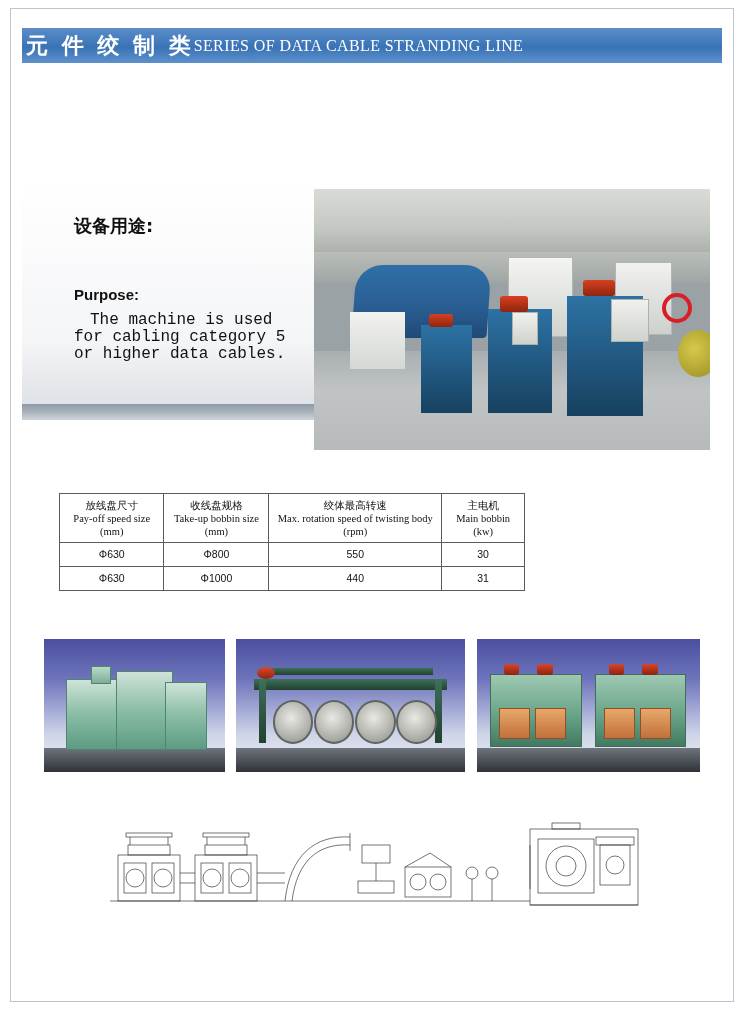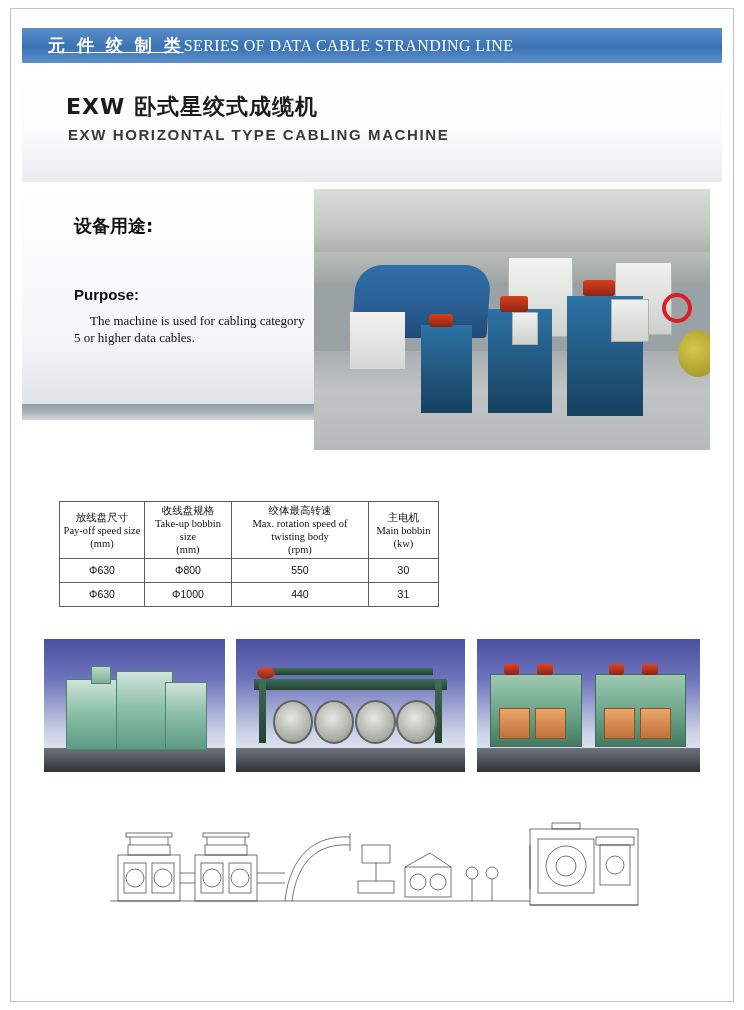--- a/index.html
+++ b/index.html
@@ -37,26 +37,25 @@
     top: 28px;
     width: 700px;
     height: 35px;
     background: linear-gradient(to bottom, #5b8dc8 0%, #3f78ba 45%, #3a72b5 55%, #5c91cc 100%);
     display: flex;
     align-items: center;
     box-sizing: border-box;
   }
   .header-band .cn {
     color: #ffffff;
-    font-size: 17px;
+    font-size: 22px;
     font-weight: bold;
     letter-spacing: 3px;
-    margin-left: 26px;
+    margin-left: 4px;
     font-family: "DejaVu Sans", sans-serif;
-    text-decoration: underline;
   }
   .header-band .en {
     color: #ffffff;
     font-size: 16px;
     letter-spacing: 0.4px;
     font-family: Liberation Serif, serif;
   }
   
   .title-block {
     position: absolute;
@@ -129,25 +128,25 @@
     font-size: 15px;
     font-weight: bold;
     color: #111111;
     font-family: "Liberation Sans", sans-serif;
   }
   .purpose-en-body {
     position: absolute;
     left: 52px;
     top: 130px;
     width: 232px;
-    font-size: 13px;
+    font-size: 16px;
     color: #111111;
     line-height: 17px;
     text-indent: 16px;
-    font-family: Liberation Serif, serif;
+    font-family: Liberation Mono, monospace;
   }
   
   .main-photo {
     position: absolute;
     left: 314px;
     top: 189px;
     width: 396px;
     height: 261px;
     overflow: hidden;
     background: #9aa2a6;
@@ -222,25 +221,24 @@
     width:22px;
     height:22px;
     border: 4px solid #d81f26;
     border-radius: 50%;
   }
   
   .spec-table {
     position: absolute;
     left: 59px;
     top: 493px;
-    width: 380px;
+    width: 466px;
     border-collapse: collapse;
     font-size: 10.5px;
     color: #111111;
-    margin-top: 8px;
   }
   .spec-table th, .spec-table td {
     border: 1px solid #5b5b5b;
     text-align: center;
     vertical-align: middle;
     padding: 2px 3px;
     font-weight: normal;
     line-height: 13px;
   }
   .spec-table th {
@@ -366,24 +364,20 @@
 <body>
 
 <div class="page">
   <div class="page-frame"></div>
 
   <div class="header-band">
     <span class="cn">元 件 绞 制 类</span>
     <span class="en">SERIES OF DATA CABLE STRANDING LINE</span>
   </div>
 
-  <div class="title-block">
-    <div class="title-cn">EXW 卧式星绞式成缆机</div>
-    <div class="title-en">EXW HORIZONTAL TYPE CABLING MACHINE</div>
-  </div>
 
   <div class="purpose-panel">
     <div class="purpose-cn-title">设备用途:</div>
     <div class="purpose-en-title">Purpose:</div>
     <div class="purpose-en-body">The machine is used for cabling category 5 or higher data cables.</div>
   </div>
   <div class="purpose-strip"></div>
 
   <div class="main-photo">
     <div class="mp-ceiling"></div>

